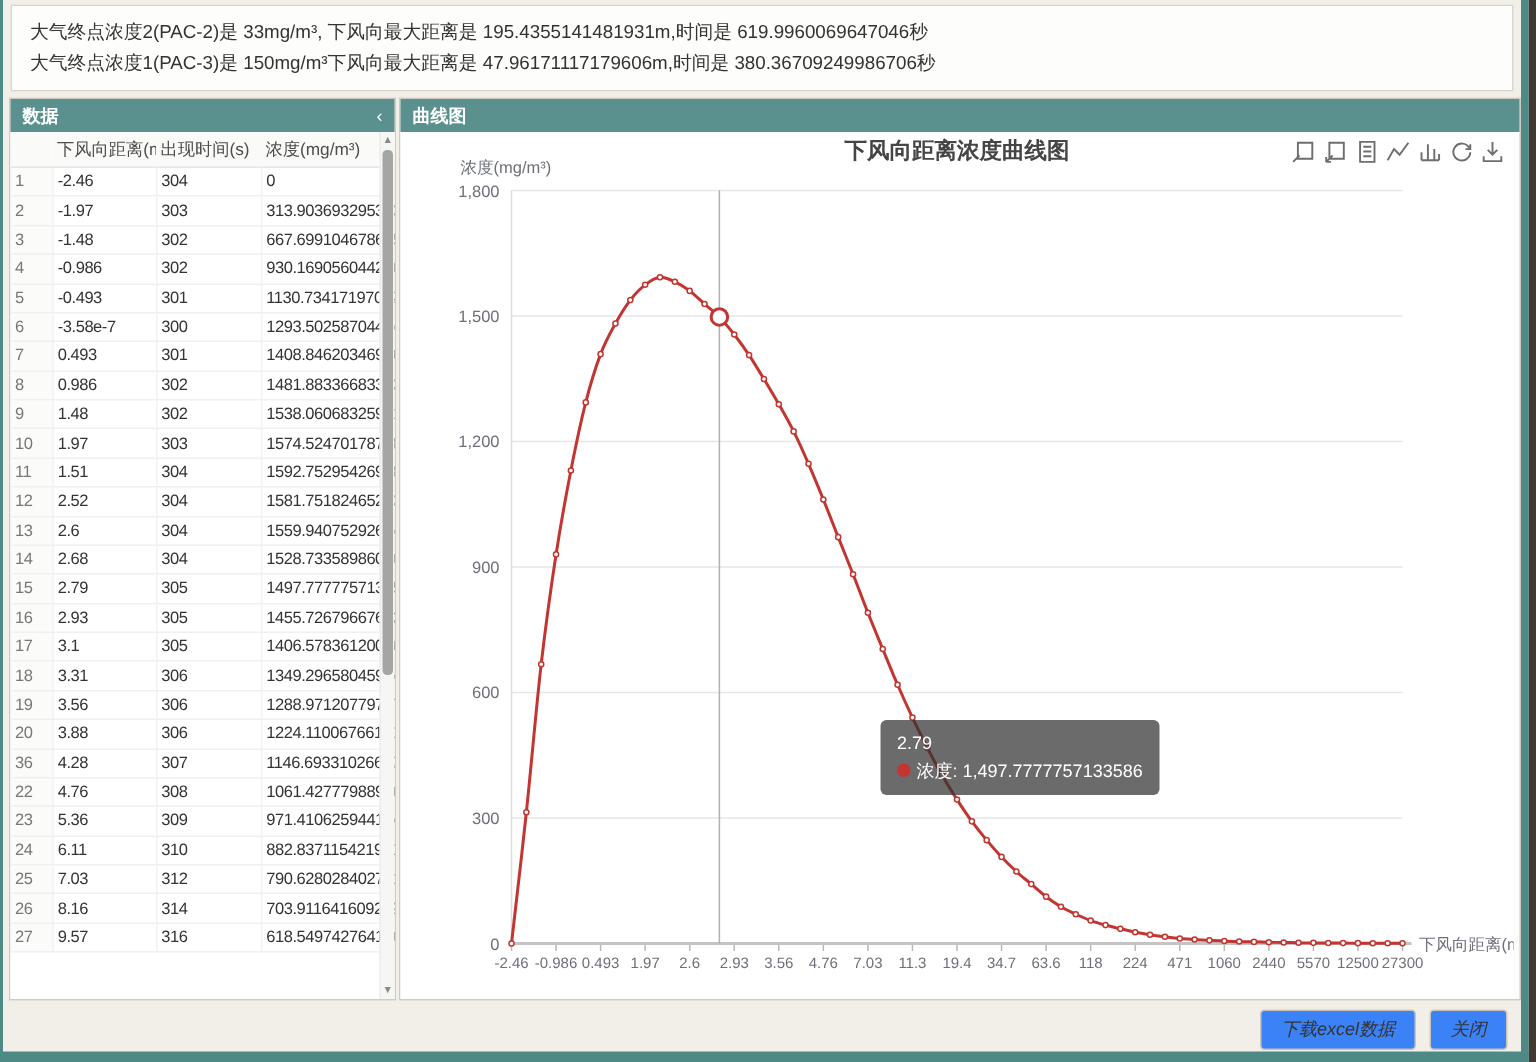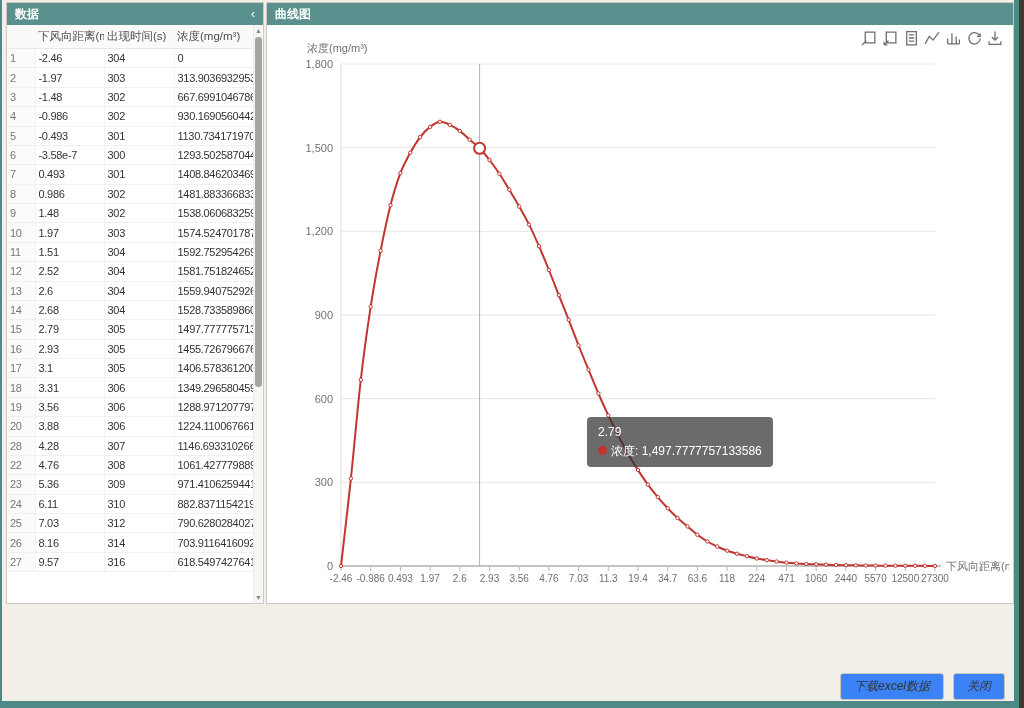--- a/index.html
+++ b/index.html
@@ -43,20 +43,24 @@
   .footer{position:absolute;bottom:0;left:0;right:0;height:29px;display:flex;align-items:center;
           justify-content:flex-end;gap:9px;padding-right:9px;}
   .btn{background:#3b82f6;border:1px solid #c9c5bd;border-radius:3px;font-size:12px;color:#333;
        padding:4px 13px;cursor:pointer;font-family:inherit;font-style:italic;}
 </style>
 </head>
 <body>
 
 <div class="dialog">
 
+  <div class="infobox">
+    <div>大气终点浓度2(PAC-2)是 33mg/m³, 下风向最大距离是 195.4355141481931m,时间是 619.9960069647046秒</div>
+    <div>大气终点浓度1(PAC-3)是 150mg/m³下风向最大距离是 47.96171117179606m,时间是 380.36709249986706秒</div>
+  </div>
 
   <div class="main">
     <div class="panel left-panel">
       <div class="panel-hd">
         <span>数据</span>
         <span class="chev">‹</span>
       </div>
       <div class="tbl-wrap">
         <table class="tbl">
           <thead>
@@ -182,21 +186,21 @@
                 <td>306</td>
                 <td>1288.9712077975737</td>
               </tr>
               <tr>
                 <td class="idx">20</td>
                 <td>3.88</td>
                 <td>306</td>
                 <td>1224.1100676610185</td>
               </tr>
               <tr>
-                <td class="idx">28</td>
+                <td class="idx">36</td>
                 <td>4.28</td>
                 <td>307</td>
                 <td>1146.6933102665728</td>
               </tr>
               <tr>
                 <td class="idx">22</td>
                 <td>4.76</td>
                 <td>308</td>
                 <td>1061.4277798899677</td>
               </tr>
@@ -238,20 +242,21 @@
           <div class="arr" style="bottom:0">▼</div>
         </div>
       </div>
     </div>
 
     <div class="panel right-panel">
       <div class="panel-hd">
         <span>曲线图</span>
       </div>
       <div class="chart-body">
+        <div class="chart-title">下风向距离浓度曲线图</div>
         <div class="toolbar" id="toolbar">
             <span class="tb"><svg viewBox="0 0 15 15">
                 <path d="M4 2 H13 V12 H4 Z M1 14 L5 10"></path>
               </svg></span>
             <span class="tb"><svg viewBox="0 0 15 15">
                 <path d="M4 2 H13 V12 H4 Z M2 14 L6 10 M2 14 H5 M2 14 V11"></path>
               </svg></span>
             <span class="tb"><svg viewBox="0 0 15 15">
                 <path d="M3.5 1.5 H12.5 V14 H3.5 Z M5.5 4.5 H10.5 M5.5 7.5 H10.5 M5.5 10.5 H10.5"></path>
               </svg></span>

